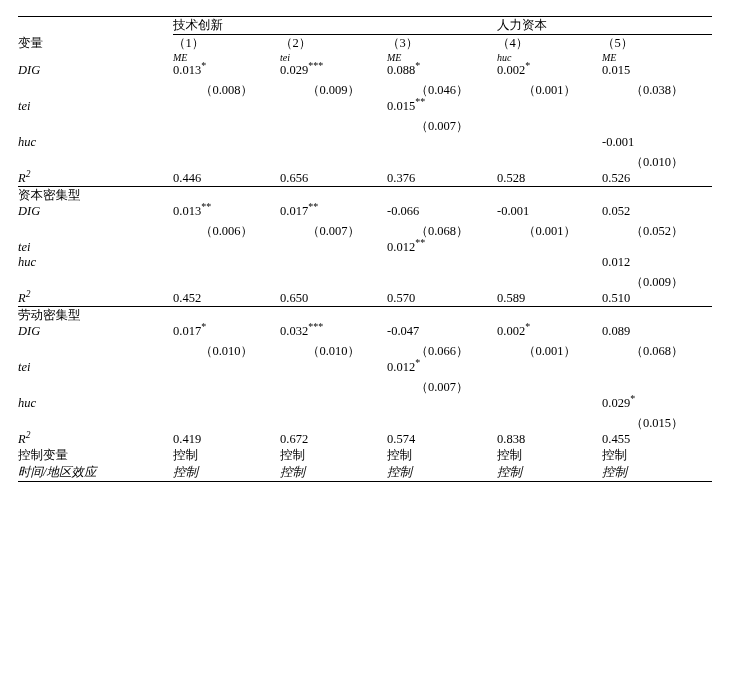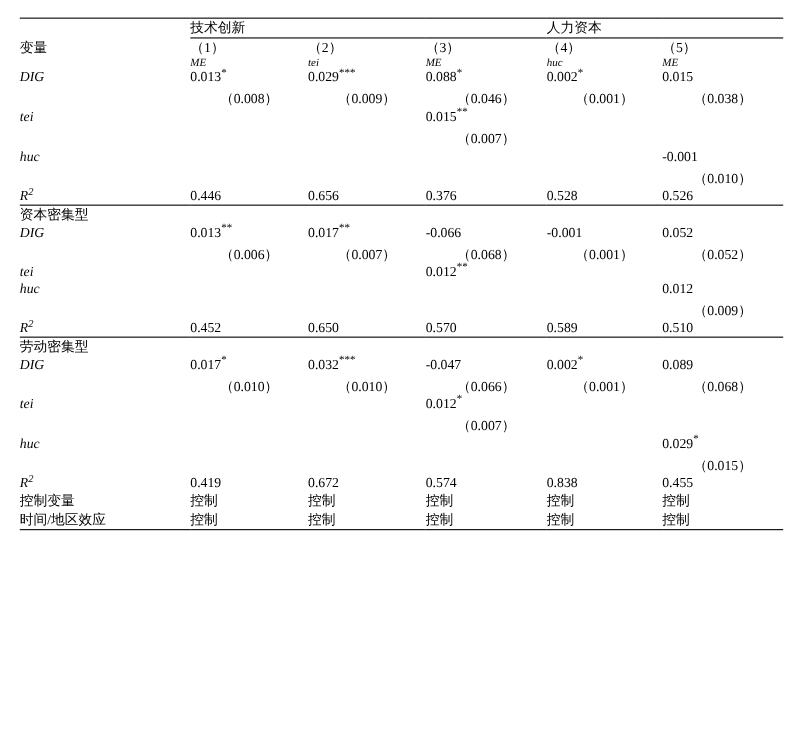--- a/index.html
+++ b/index.html
@@ -37,21 +37,21 @@
   
   col.c0 { width: 155px; }
   col.c1 { width: 107px; }
   col.c2 { width: 107px; }
   col.c3 { width: 110px; }
   col.c4 { width: 105px; }
   col.c5 { width: 110px; }
 
   .rule-top td { border-top: 1.4px solid #000; }
   .rule-thin td { border-top: 1px solid #000; }
-  .rule-bottom td { border-bottom: 1.4px solid #000; }
+  .rule-bottom td { border-bottom: 1.4px solid #000; font-style: italic; }
 
   .grouphdr-cell {
     text-align: center;
     padding-bottom: 4px;
     padding-top: 7px;
     font-size: 12.5px;
   }
   .grouphdr-line {
     border-bottom: 1px solid #000;
     height: 0;

